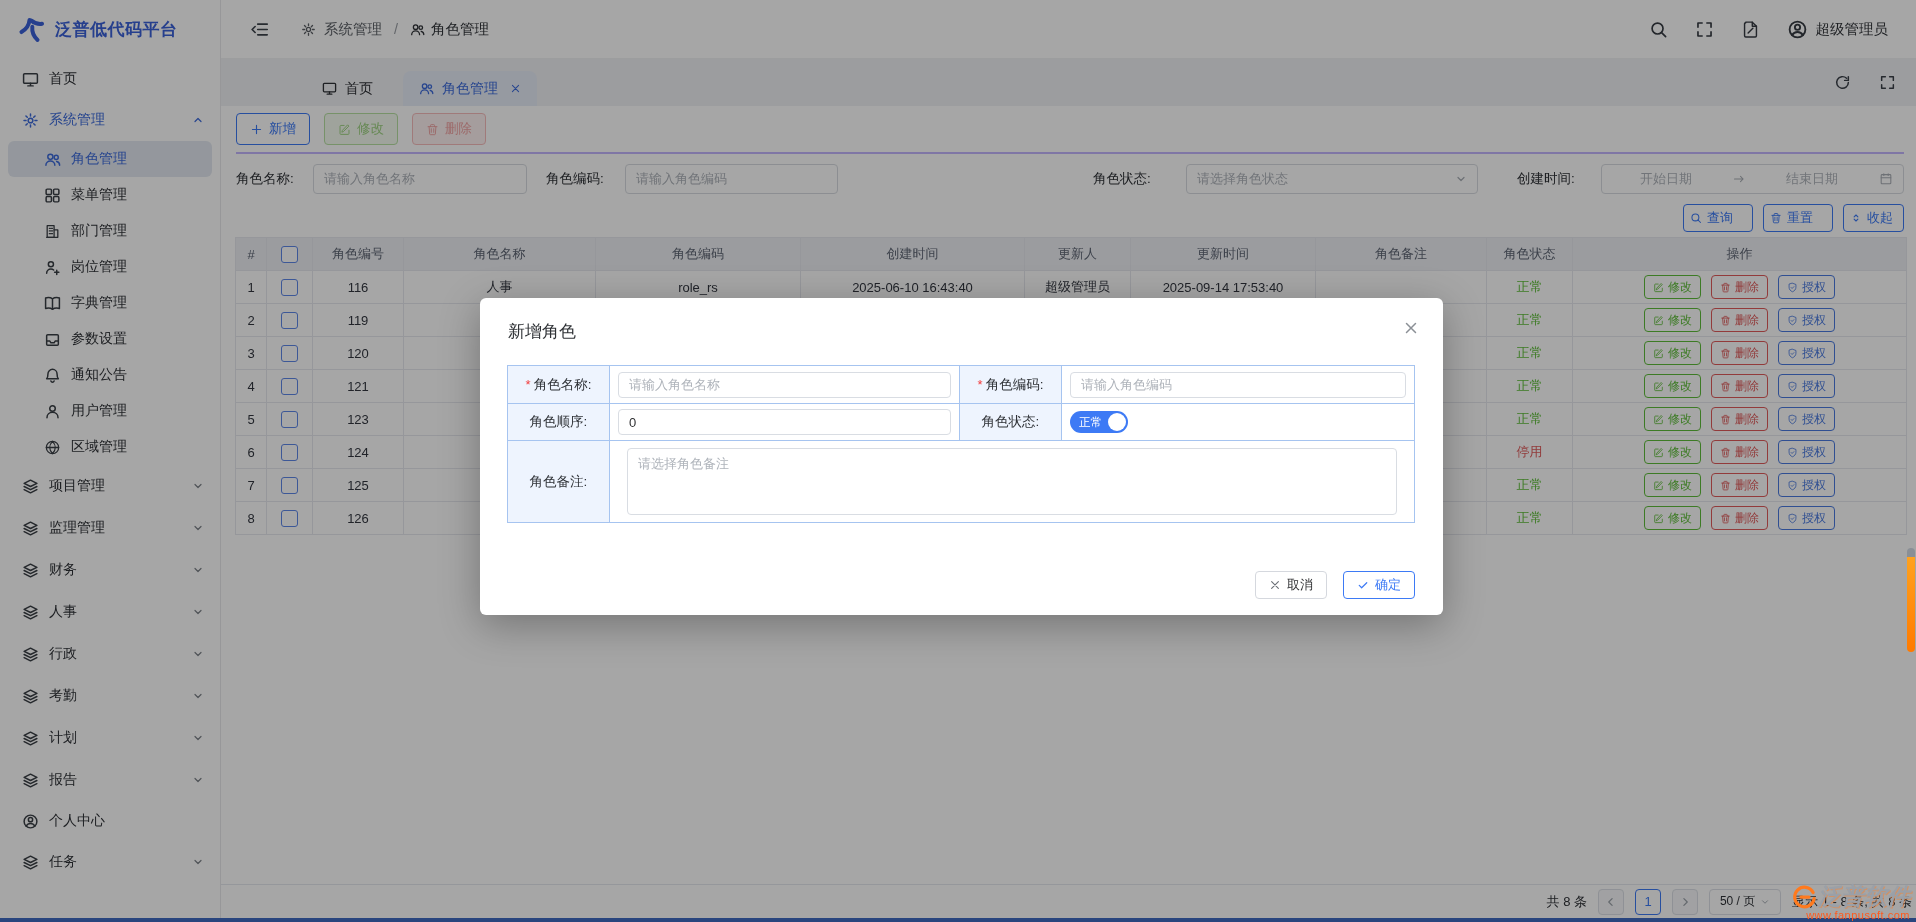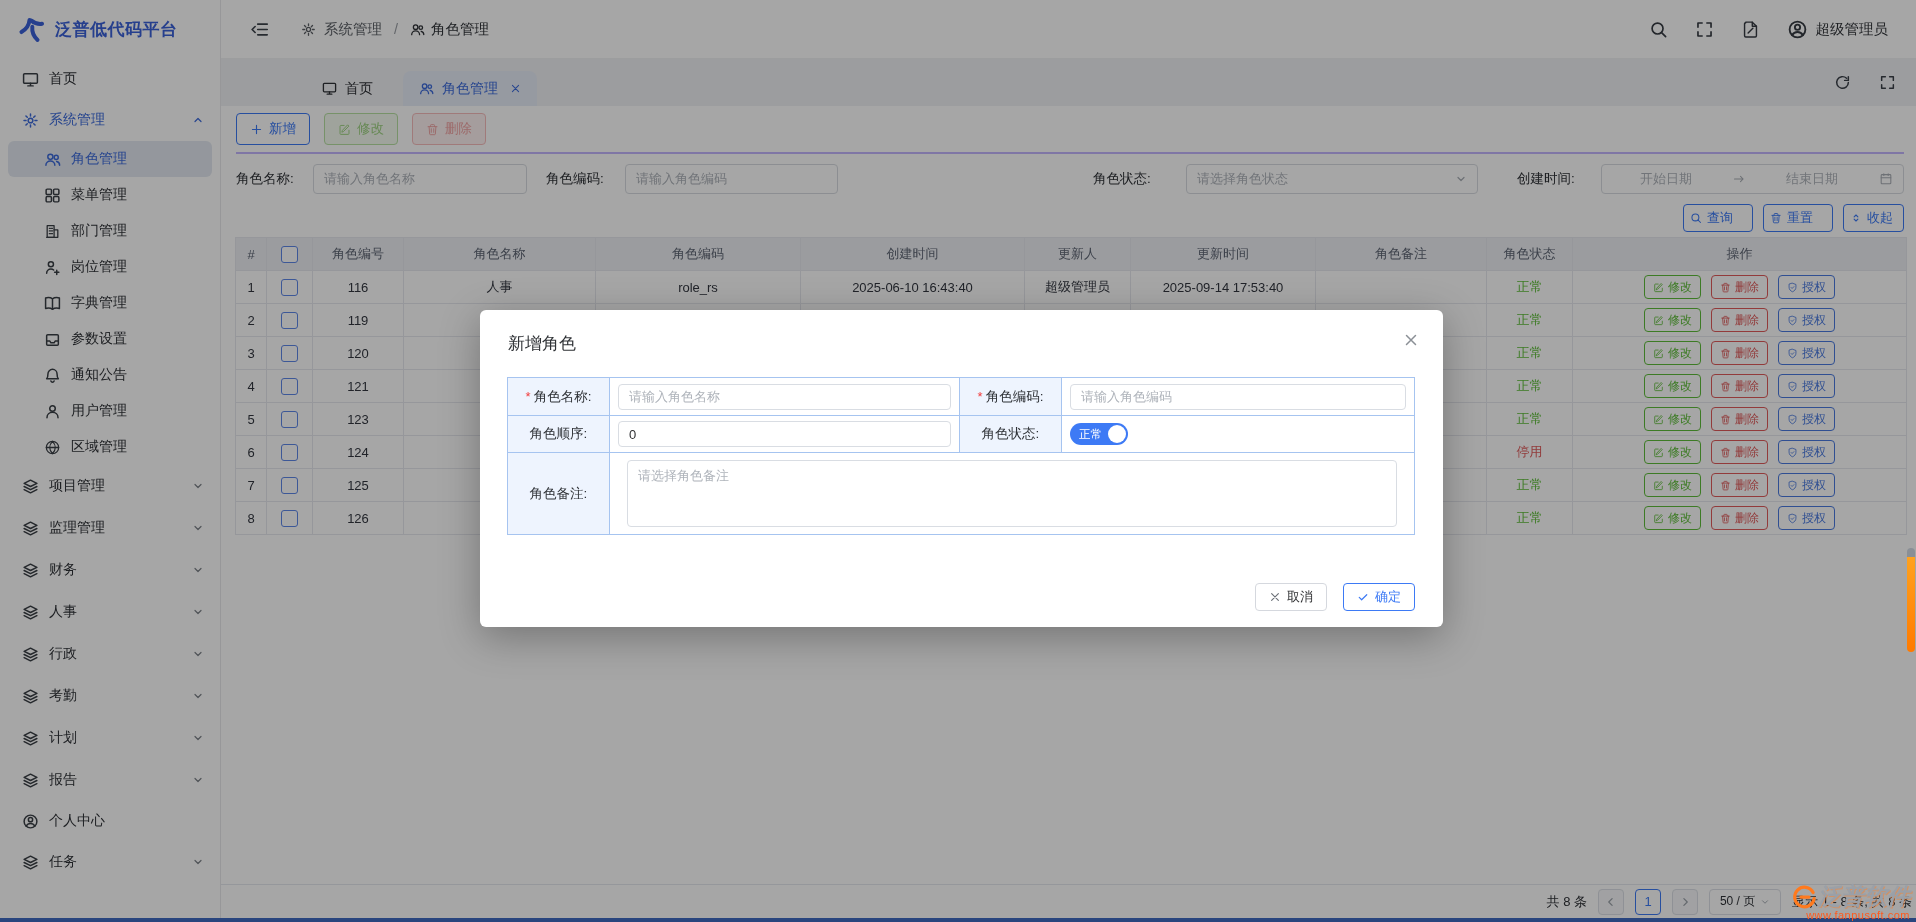--- a/index.html
+++ b/index.html
@@ -85,21 +85,21 @@
 
   
   .pager{position:absolute;left:0;right:0;bottom:4px;height:33px;border-top:1px solid #e5e8ee;display:flex;align-items:center;justify-content:flex-end;gap:11px;padding-right:4px;font-size:13px;color:#2f3237;background:#fff;}
   .pg-box{min-width:26px;height:26px;border:1px solid #dcdfe6;border-radius:4px;background:#f7f8fa;display:inline-flex;align-items:center;justify-content:center;color:#9aa0a8;font-size:12px;cursor:pointer;box-sizing:border-box;}
   .pg-box.cur{border-color:#3d7af5;color:#3d7af5;background:#fff;font-size:13px;}
   .pg-size{width:72px;gap:5px;color:#2f3237;background:#fff;}
   .pg-size .chev{font-size:10px;color:#a8adb4;}
 
   
   .mask{position:absolute;inset:0;background:rgba(0,0,0,.35);z-index:50;}
-  .modal{position:absolute;left:480px;top:310px;width:963px;height:317px;background:#fff;border-radius:6px;box-shadow:0 10px 40px rgba(0,0,0,.3);z-index:60;}
+  .modal{position:absolute;left:480px;top:298px;width:963px;height:317px;background:#fff;border-radius:6px;box-shadow:0 10px 40px rgba(0,0,0,.3);z-index:60;}
   .m-title{position:absolute;left:28px;top:22px;font-size:17px;color:#2e3135;}
   .m-close{position:absolute;right:24px;top:22px;font-size:16px;color:#8b9096;cursor:pointer;}
   .m-form{position:absolute;left:27px;top:67px;width:908px;height:158px;display:grid;grid-template-columns:102px 350px 102px 1fr;grid-template-rows:38px 37px 1fr;border:1px solid #a6c4f0;box-sizing:border-box;}
   .fc{border-right:1px solid #a6c4f0;border-bottom:1px solid #a6c4f0;display:flex;align-items:center;box-sizing:border-box;min-width:0;}
   .fc.lab{background:#eef4fe;justify-content:center;font-size:13.5px;color:#2f3237;}
   .fc.lastc{border-right:none;}
   .fc.lastr{border-bottom:none;}
   .fc.span3{grid-column:2/5;}
   .req::before{content:"*";color:#f23c3c;margin-right:3px;font-size:13px;}
   .m-inp{flex:1;height:26px;margin:0 8px;border:1px solid #d9dde3;border-radius:4px;display:flex;align-items:center;padding:0 10px;font-size:13px;color:#303133;box-sizing:border-box;}

